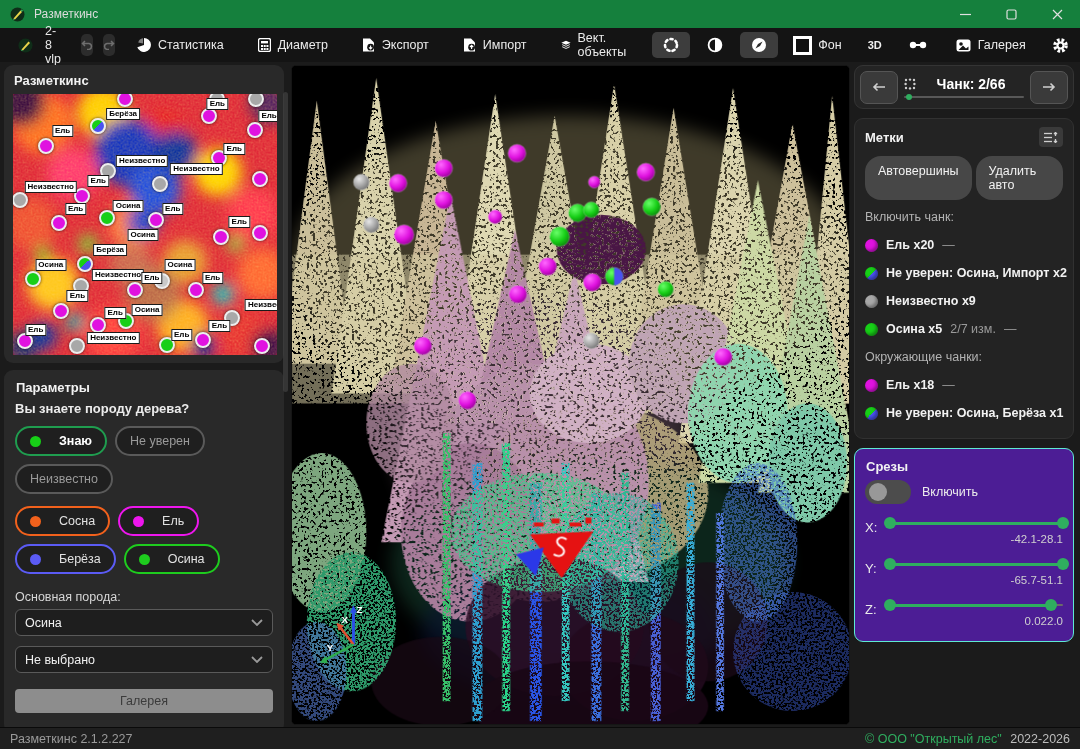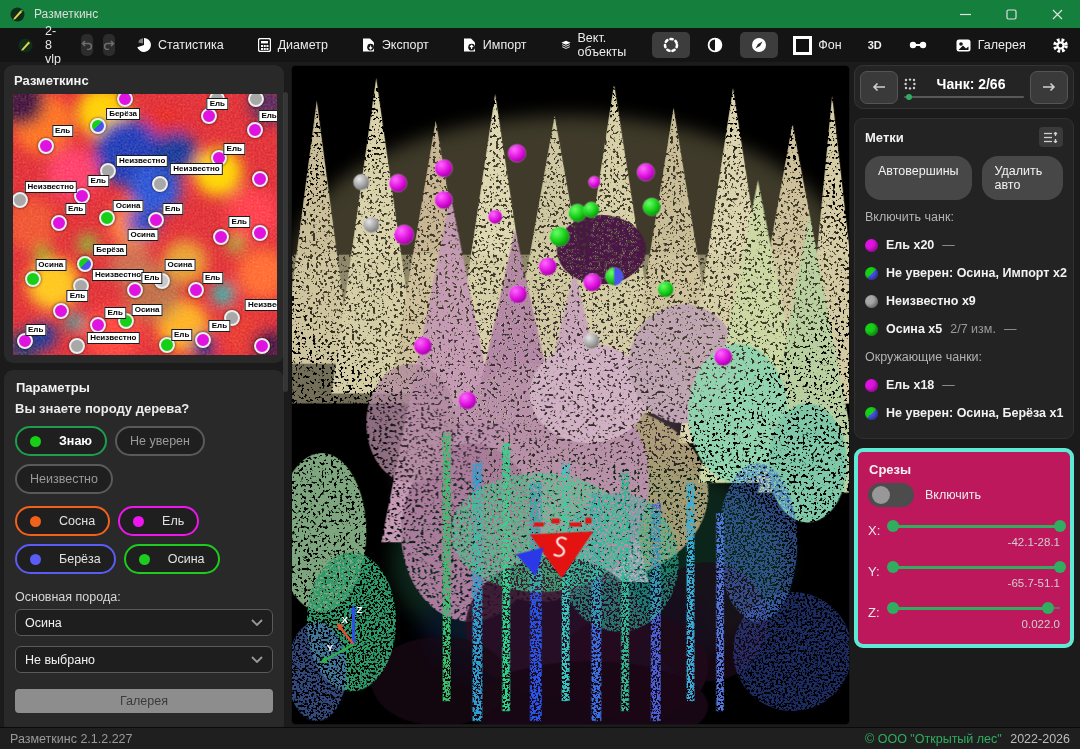--- a/index.html
+++ b/index.html
@@ -67,30 +67,30 @@
            display:flex;align-items:center;justify-content:center;flex:none;}
   .chunk-center{flex:1;padding:0 4px;position:relative;}
   .chunk-head{display:flex;align-items:center;}
   .chunk-title{flex:1;text-align:center;font-size:14px;font-weight:bold;color:#fff;}
   .chunk-track{height:2px;background:#585858;border-radius:1px;margin:4px 2px 0;position:relative;}
   .chunk-dot{position:absolute;left:2%;top:-2px;width:6px;height:6px;border-radius:50%;background:#2fae5f;}
 
   .marks-panel{padding:8px 10px 4px;background:#232323;border:1px solid #313131;}
   .marks-head{display:flex;align-items:center;justify-content:space-between;}
   .sort-btn{width:24px;height:20px;background:#3a3a3a;border-radius:4px;display:flex;align-items:center;justify-content:center;}
-  .marks-btns{display:flex;gap:10px;margin:9px 0 6px;}
+  .marks-btns{display:flex;gap:4px;margin:9px 0 6px;}
   .mark-btn{background:#474747;border-radius:16px;padding:8px 13px;font-size:12.5px;color:#f2f2f2;}
   .group-label{color:#b2b2b2;margin:10px 0 0;}
   .mark-item{display:flex;align-items:center;gap:8px;margin:14px 0;font-size:12.5px;}
   .mi-dot{width:13px;height:13px;border-radius:50%;flex:none;box-shadow:inset -2px -2px 3px rgba(0,0,0,.35);}
   .mi-text{font-weight:bold;color:#f2f2f2;white-space:nowrap;}
   .mi-note{color:#9a9a9a;}
   .mi-dash{color:#9a9a9a;}
 
-  .slices-panel{padding:8px 10px 14px;background:#be185d;border:4px solid #5eead4;}
+  .slices-panel{padding:8px 10px 14px;background:#4c1d95;border:1px solid #5eead4;}
   .slider-row{display:flex;align-items:flex-start;gap:9px;margin-top:13px;}
   .sl-ax{width:16px;font-size:13px;color:#e8e8e8;padding-top:3px;}
   .sl-wrap{flex:1;}
   .sl-track{position:relative;height:13px;}
   .sl-line{position:absolute;left:0;right:0;top:5px;height:2px;background:#6a6a6a;border-radius:1px;}
   .sl-fill{position:absolute;top:4.5px;height:3px;background:#2fae5f;}
   .sl-h{position:absolute;top:0;width:12px;height:12px;border-radius:50%;background:#2fae5f;transform:translateX(-50%);}
   .sl-vals{display:flex;justify-content:flex-end;font-size:11.5px;color:#cfcfcf;margin-top:3px;}
 
   

